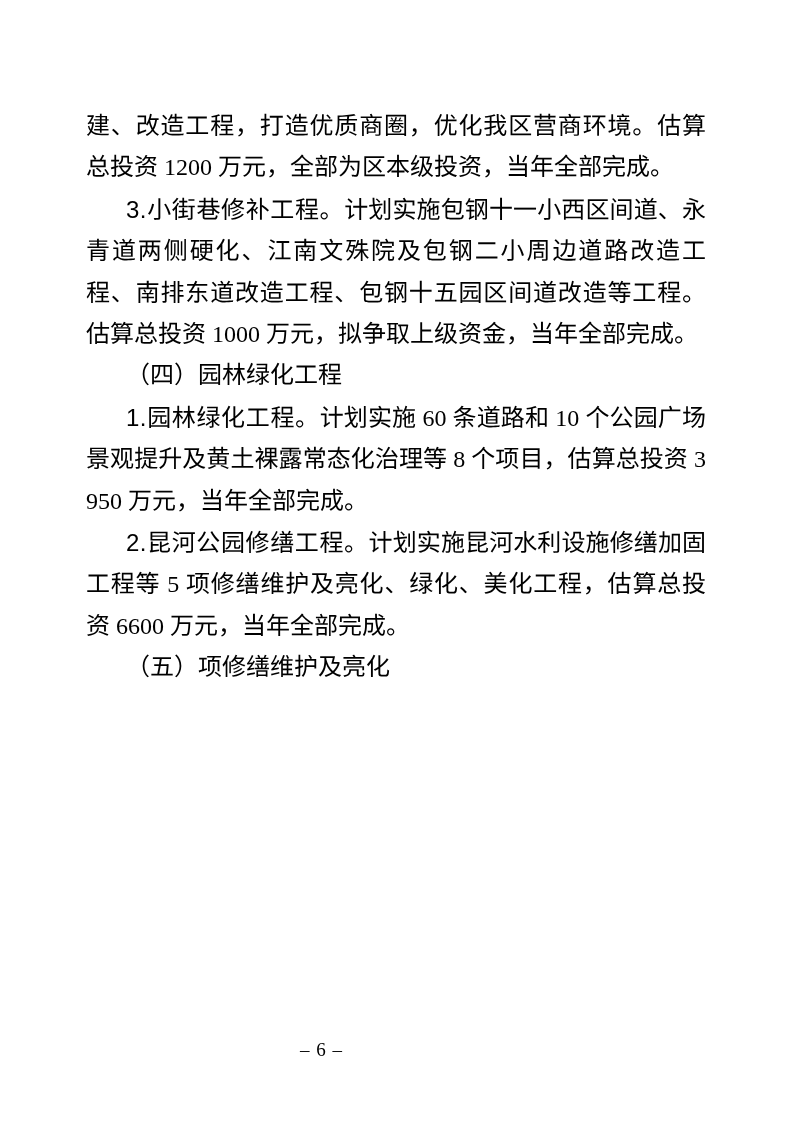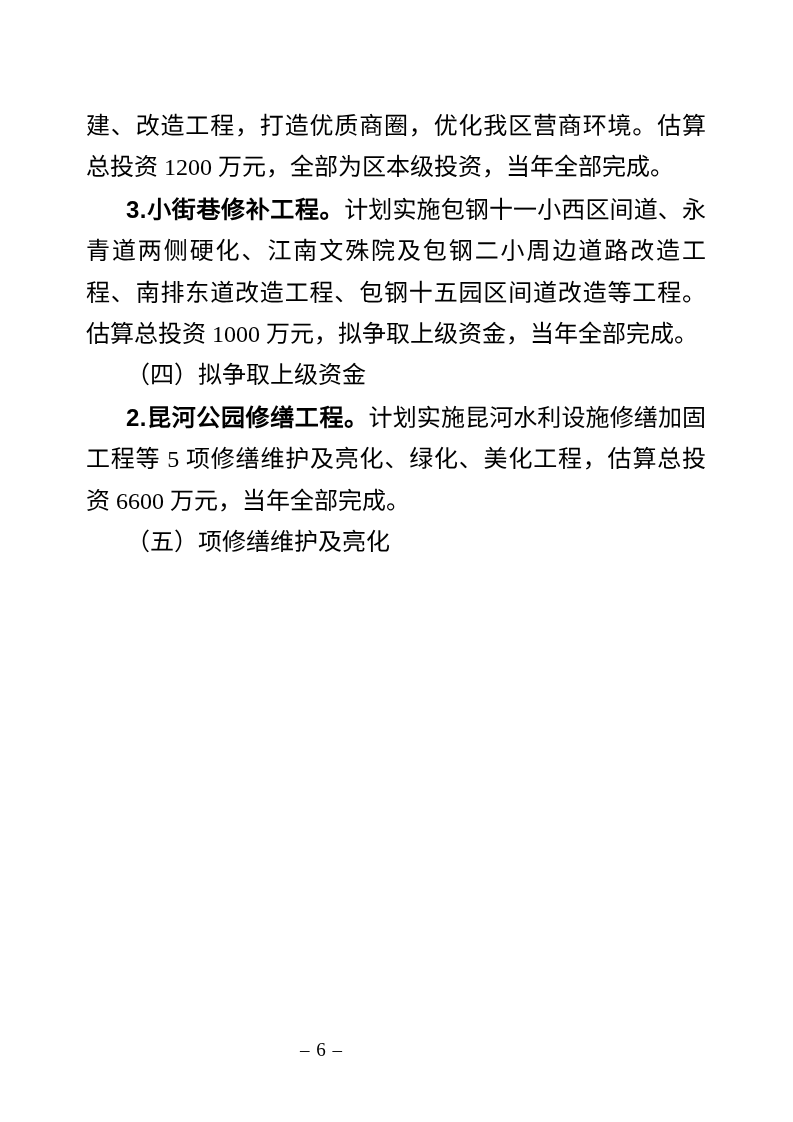--- a/index.html
+++ b/index.html
@@ -30,39 +30,40 @@
     margin: 0;
     padding: 0;
   }
   p.para.indent {
     text-indent: 40px;
   }
   .run {
     font-weight: normal;
   }
   .run.bold-lead {
-    font-weight: 700;
+    font-weight: 400;
     font-family: "Liberation Sans", "DejaVu Sans", sans-serif;
     letter-spacing: 0.5px;
   }
   .footer {
     position: absolute;
     left: 300px;
     top: 1039px;
     font-size: 19px;
     line-height: 1.2;
     color: #000000;
     letter-spacing: 1px;
   }
 </style>
 </head>
 <body style="background: rgb(255, 255, 255);">
 
 <div class="page" style="background: rgb(255, 255, 255); color: rgb(0, 0, 0);">
   <div class="content">
       <p class="para"><span class="run">建、改造工程，打造优质商圈，优化我区营商环境。估算总投资 1200 万元，全部为区本级投资，当年全部完成。</span></p>
       <p class="para indent"><span class="run bold-lead">3.小街巷修补工程。</span><span class="run">计划实施包钢十一小西区间道、永青道两侧硬化、江南文殊院及包钢二小周边道路改造工程、南排东道改造工程、包钢十五园区间道改造等工程。估算总投资 1000 万元，拟争取上级资金，当年全部完成。</span></p>
-      <p class="para indent"><span class="run">（四）拟争取上级资金</span></p>
+      <p class="para indent"><span class="run">（四）园林绿化工程</span></p>
+      <p class="para indent"><span class="run bold-lead">1.园林绿化工程。</span><span class="run">计划实施 60 条道路和 10 个公园广场景观提升及黄土裸露常态化治理等 8 个项目，估算总投资 3950 万元，当年全部完成。</span></p>
       <p class="para indent"><span class="run bold-lead">2.昆河公园修缮工程。</span><span class="run">计划实施昆河水利设施修缮加固工程等 5 项修缮维护及亮化、绿化、美化工程，估算总投资 6600 万元，当年全部完成。</span></p>
       <p class="para indent"><span class="run">（五）项修缮维护及亮化</span></p>
     </div>
   <div class="footer">– 6 –</div>
 </div>
 
 </body></html>

